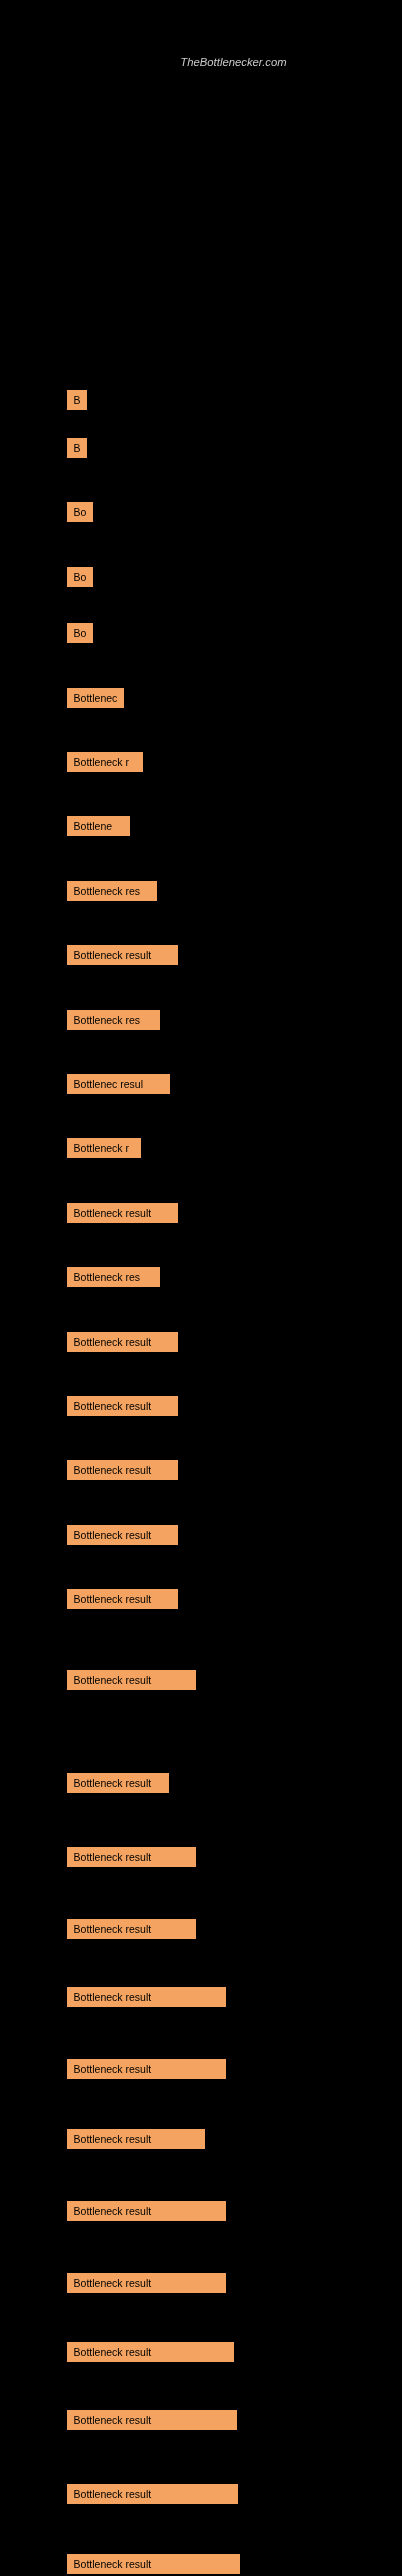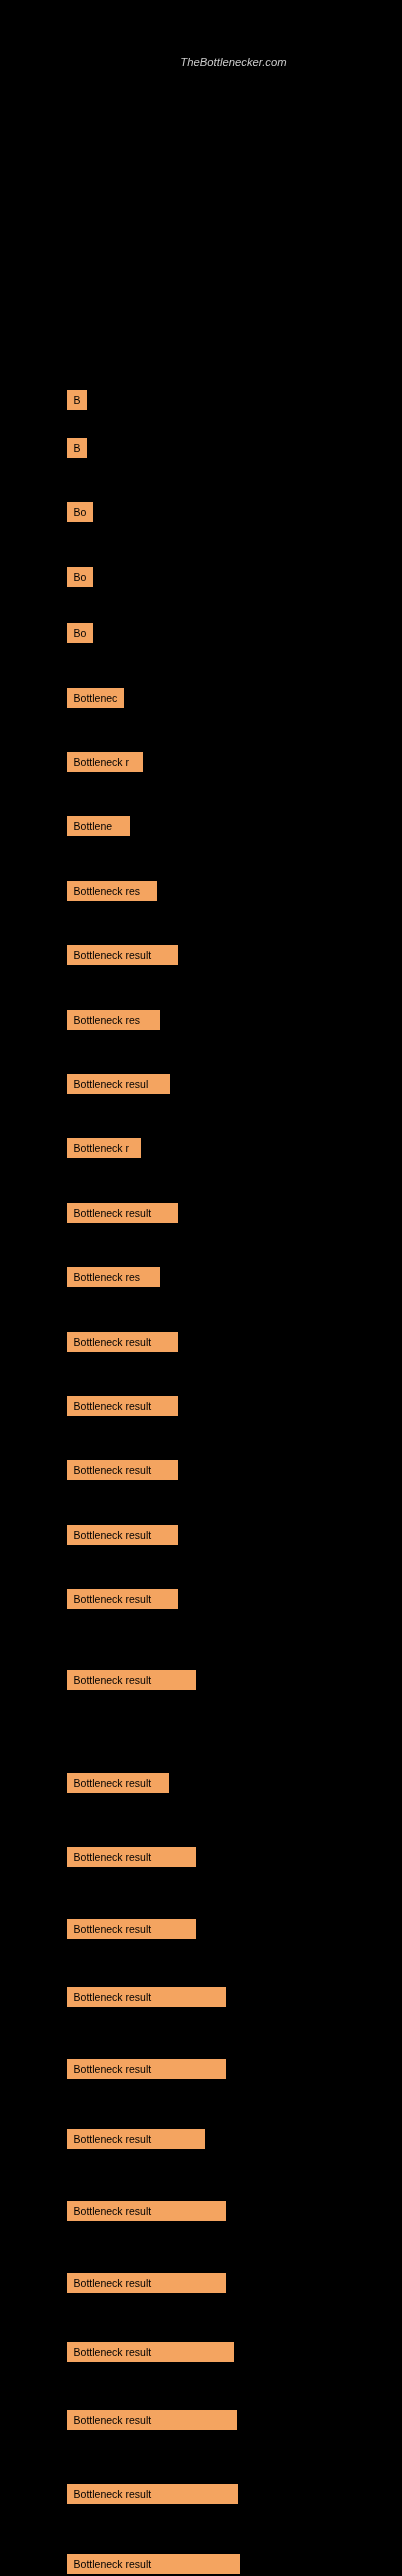--- a/index.html
+++ b/index.html
@@ -32,21 +32,21 @@
     <div style="position: absolute; top: 330px; left: 3.2px; background-color: rgb(244, 164, 96); color: rgb(0, 0, 0); font-size: 10.5px; padding: 4px 6.4px; display: inline-block; white-space: nowrap; min-width: 11.3px;">B</div>
     <div style="position: absolute; top: 394px; left: 3.2px; background-color: rgb(244, 164, 96); color: rgb(0, 0, 0); font-size: 10.5px; padding: 4px 6.4px; display: inline-block; white-space: nowrap; min-width: 17.7px;">Bo</div>
     <div style="position: absolute; top: 459px; left: 3.2px; background-color: rgb(244, 164, 96); color: rgb(0, 0, 0); font-size: 10.5px; padding: 4px 6.4px; display: inline-block; white-space: nowrap; min-width: 17.7px;">Bo</div>
     <div style="position: absolute; top: 515px; left: 3.2px; background-color: rgb(244, 164, 96); color: rgb(0, 0, 0); font-size: 10.5px; padding: 4px 6.4px; display: inline-block; white-space: nowrap; min-width: 17.7px;">Bo</div>
     <div style="position: absolute; top: 580px; left: 3.2px; background-color: rgb(244, 164, 96); color: rgb(0, 0, 0); font-size: 10.5px; padding: 4px 6.4px; display: inline-block; white-space: nowrap; min-width: 55px;">Bottlenec</div>
     <div style="position: absolute; top: 644px; left: 3.2px; background-color: rgb(244, 164, 96); color: rgb(0, 0, 0); font-size: 10.5px; padding: 4px 6.4px; display: inline-block; white-space: nowrap; min-width: 76px;">Bottleneck r</div>
     <div style="position: absolute; top: 708px; left: 3.2px; background-color: rgb(244, 164, 96); color: rgb(0, 0, 0); font-size: 10.5px; padding: 4px 6.4px; display: inline-block; white-space: nowrap; min-width: 63px;">Bottlene</div>
     <div style="position: absolute; top: 773px; left: 3.2px; background-color: rgb(244, 164, 96); color: rgb(0, 0, 0); font-size: 10.5px; padding: 4px 6.4px; display: inline-block; white-space: nowrap; min-width: 90px;">Bottleneck res</div>
     <div style="position: absolute; top: 837px; left: 3.2px; background-color: rgb(244, 164, 96); color: rgb(0, 0, 0); font-size: 10.5px; padding: 4px 6.4px; display: inline-block; white-space: nowrap; min-width: 111px;">Bottleneck result</div>
     <div style="position: absolute; top: 902px; left: 3.2px; background-color: rgb(244, 164, 96); color: rgb(0, 0, 0); font-size: 10.5px; padding: 4px 6.4px; display: inline-block; white-space: nowrap; min-width: 93px;">Bottleneck res</div>
-    <div style="position: absolute; top: 966px; left: 3.2px; background-color: rgb(244, 164, 96); color: rgb(0, 0, 0); font-size: 10.5px; padding: 4px 6.4px; display: inline-block; white-space: nowrap; min-width: 103px;">Bottleneck resul</div>
+    <div style="position: absolute; top: 966px; left: 3.2px; background-color: rgb(244, 164, 96); color: rgb(0, 0, 0); font-size: 10.5px; padding: 4px 6.4px; display: inline-block; white-space: nowrap; min-width: 103px;">Bottlenec resul</div>
     <div style="position: absolute; top: 1030px; left: 3.2px; background-color: rgb(244, 164, 96); color: rgb(0, 0, 0); font-size: 10.5px; padding: 4px 6.4px; display: inline-block; white-space: nowrap; min-width: 74px;">Bottleneck r</div>
     <div style="position: absolute; top: 1095px; left: 3.2px; background-color: rgb(244, 164, 96); color: rgb(0, 0, 0); font-size: 10.5px; padding: 4px 6.4px; display: inline-block; white-space: nowrap; min-width: 111px;">Bottleneck result</div>
     <div style="position: absolute; top: 1159px; left: 3.2px; background-color: rgb(244, 164, 96); color: rgb(0, 0, 0); font-size: 10.5px; padding: 4px 6.4px; display: inline-block; white-space: nowrap; min-width: 93px;">Bottleneck res</div>
     <div style="position: absolute; top: 1224px; left: 3.2px; background-color: rgb(244, 164, 96); color: rgb(0, 0, 0); font-size: 10.5px; padding: 4px 6.4px; display: inline-block; white-space: nowrap; min-width: 111px;">Bottleneck result</div>
     <div style="position: absolute; top: 1288px; left: 3.2px; background-color: rgb(244, 164, 96); color: rgb(0, 0, 0); font-size: 10.5px; padding: 4px 6.4px; display: inline-block; white-space: nowrap; min-width: 111px;">Bottleneck result</div>
     <div style="position: absolute; top: 1352px; left: 3.2px; background-color: rgb(244, 164, 96); color: rgb(0, 0, 0); font-size: 10.5px; padding: 4px 6.4px; display: inline-block; white-space: nowrap; min-width: 111px;">Bottleneck result</div>
     <div style="position: absolute; top: 1417px; left: 3.2px; background-color: rgb(244, 164, 96); color: rgb(0, 0, 0); font-size: 10.5px; padding: 4px 6.4px; display: inline-block; white-space: nowrap; min-width: 111px;">Bottleneck result</div>
     <div style="position: absolute; top: 1481px; left: 3.2px; background-color: rgb(244, 164, 96); color: rgb(0, 0, 0); font-size: 10.5px; padding: 4px 6.4px; display: inline-block; white-space: nowrap; min-width: 111px;">Bottleneck result</div>
     <div style="position: absolute; top: 1562px; left: 3.2px; background-color: rgb(244, 164, 96); color: rgb(0, 0, 0); font-size: 10.5px; padding: 4px 6.4px; display: inline-block; white-space: nowrap; min-width: 129px;">Bottleneck result</div>
     <div style="position: absolute; top: 1665px; left: 3.2px; background-color: rgb(244, 164, 96); color: rgb(0, 0, 0); font-size: 10.5px; padding: 4px 6.4px; display: inline-block; white-space: nowrap; min-width: 102px;">Bottleneck result</div>

